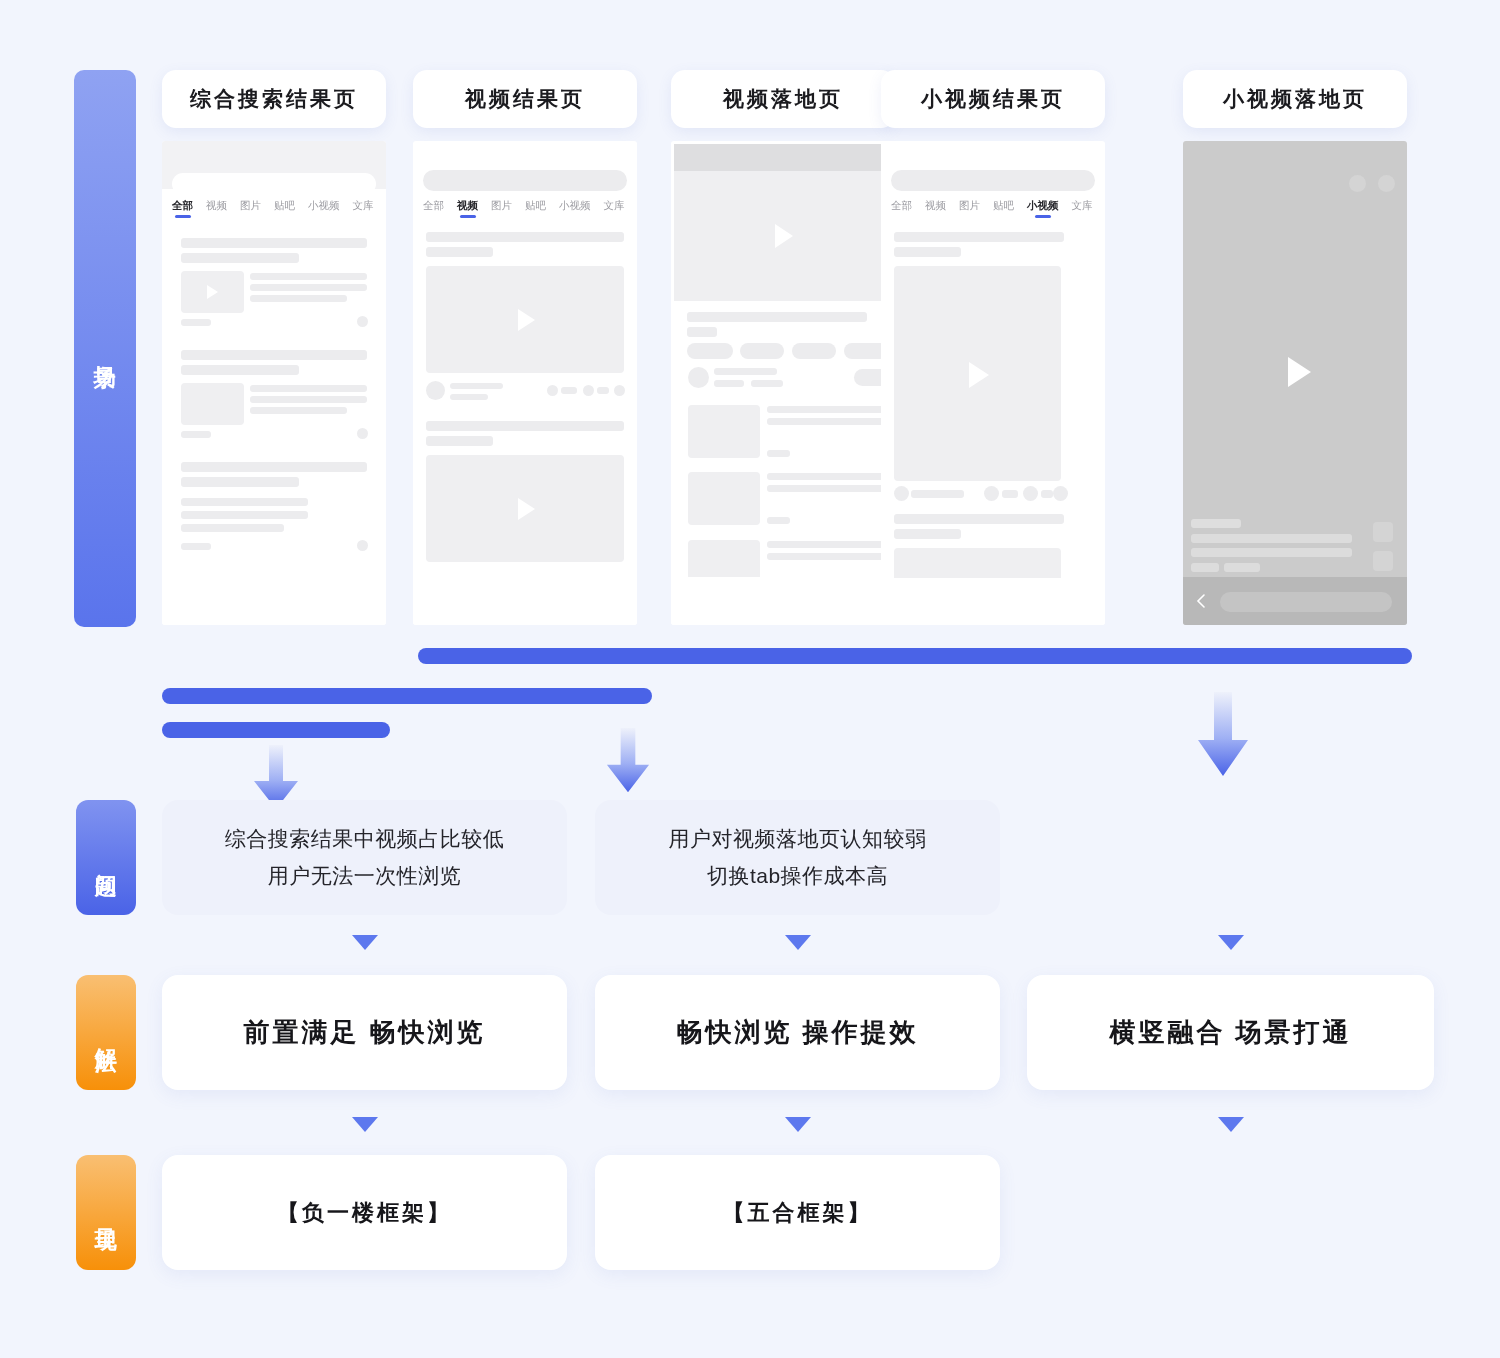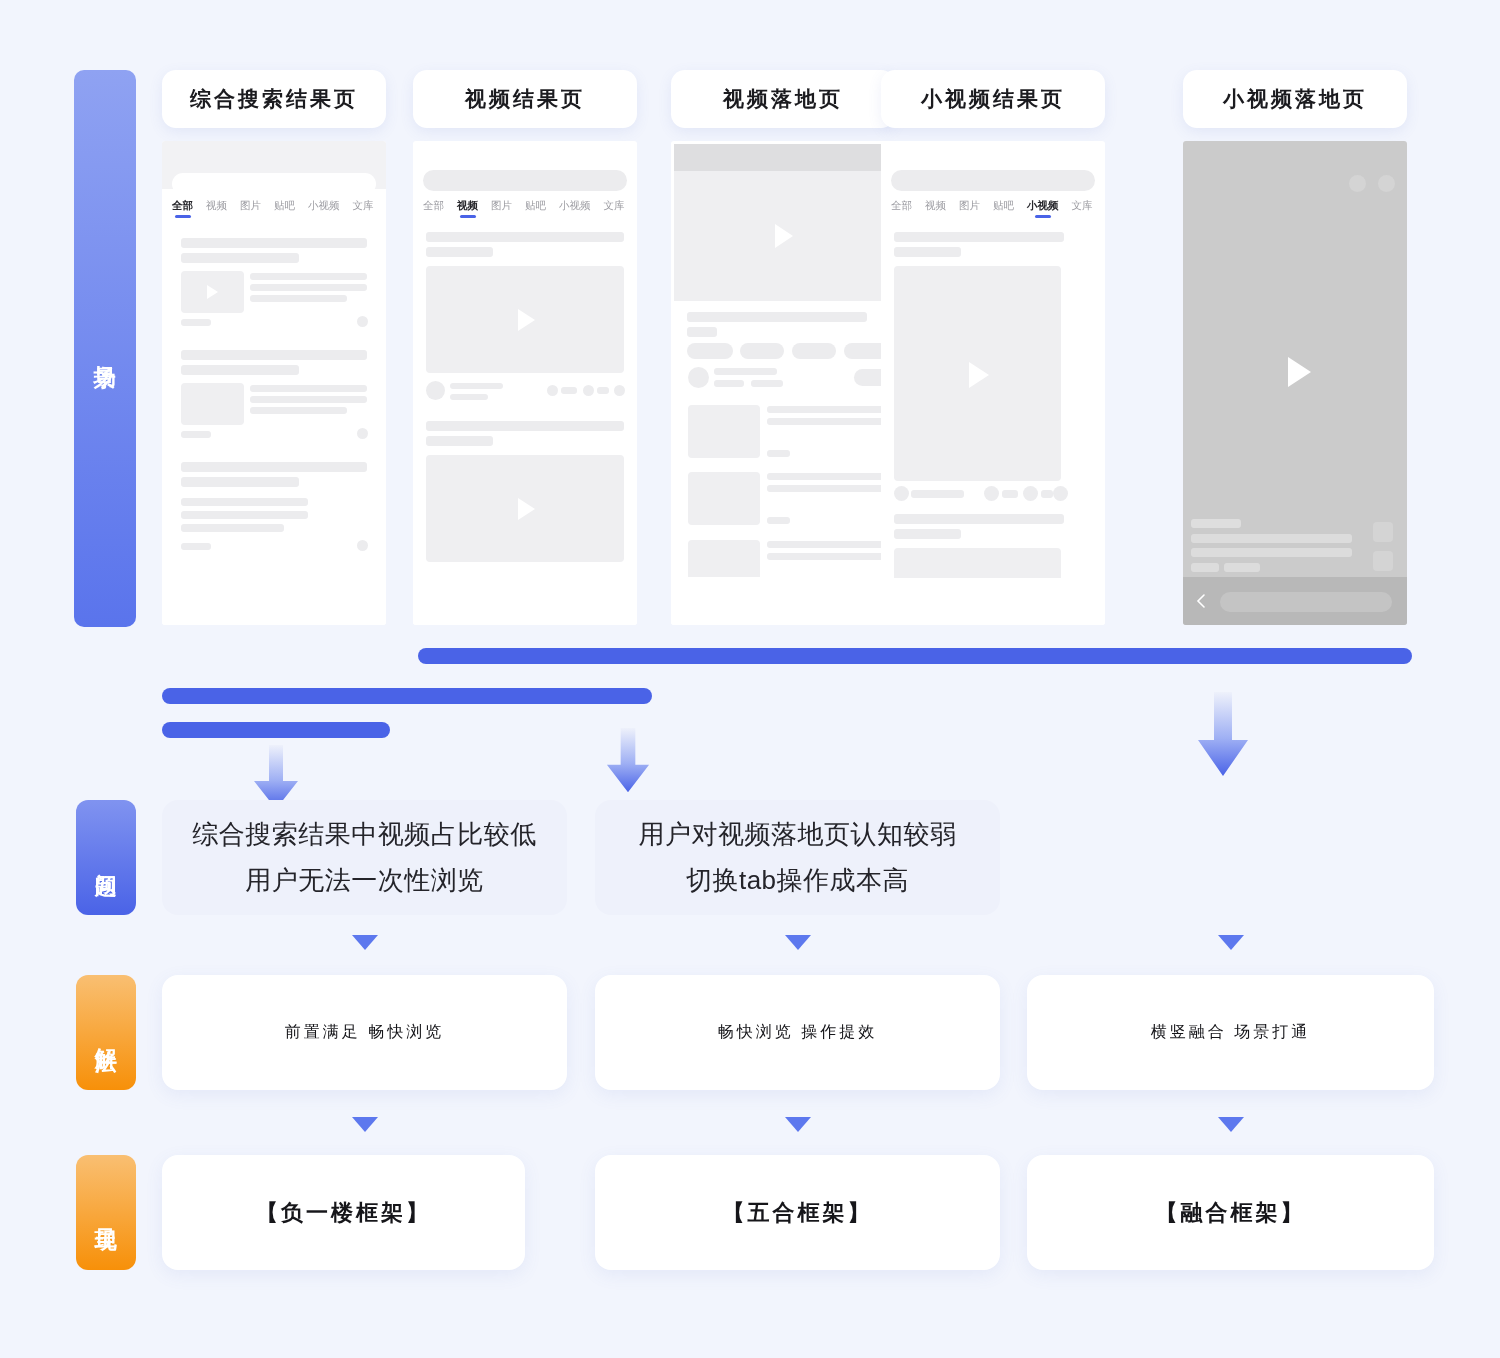--- a/index.html
+++ b/index.html
@@ -105,26 +105,26 @@
   
   .card{
     position:absolute;
     border-radius:16px;
     display:flex;align-items:center;justify-content:center;
     text-align:center;
     box-sizing:border-box;
   }
   .card-problem{
     background:#eef1fb;
-    font-size:26px;color:#24242a;line-height:1.75;
+    font-size:21px;color:#24242a;line-height:1.75;
     letter-spacing:.5px;
   }
   .card-solution{
     background:#ffffff;
-    font-size:16px;font-weight:400;color:#16161a;
+    font-size:26px;font-weight:700;color:#16161a;
     letter-spacing:3px;
     box-shadow:0 5px 18px rgba(90,110,200,.09);
   }
   .card-present{
     background:#ffffff;
     font-size:22px;font-weight:700;color:#16161a;
     letter-spacing:3px;
     box-shadow:0 5px 18px rgba(90,110,200,.09);
   }
   .tri{
@@ -399,23 +399,20 @@
     <span>畅快浏览 操作提效</span>
   </div>
   <div class="card card-solution" style="left:1027px;top:975px;width:407px;height:115px;">
     <span>横竖融合 场景打通</span>
   </div>
 
   <div class="tri" style="left:352px;top:1117px;"></div>
   <div class="tri" style="left:785px;top:1117px;"></div>
   <div class="tri" style="left:1218px;top:1117px;"></div>
 
-  <div class="card card-present" style="left:162px;top:1155px;width:363px;height:115px;">
+  <div class="card card-present" style="left:162px;top:1155px;width:405px;height:115px;">
     <span>【负一楼框架】</span>
   </div>
   <div class="card card-present" style="left:595px;top:1155px;width:405px;height:115px;">
     <span>【五合框架】</span>
   </div>
-  <div class="card card-present" style="left:1027px;top:1155px;width:407px;height:115px;">
-    <span>【融合框架】</span>
-  </div>
 
 </div>
 
 </body></html>

